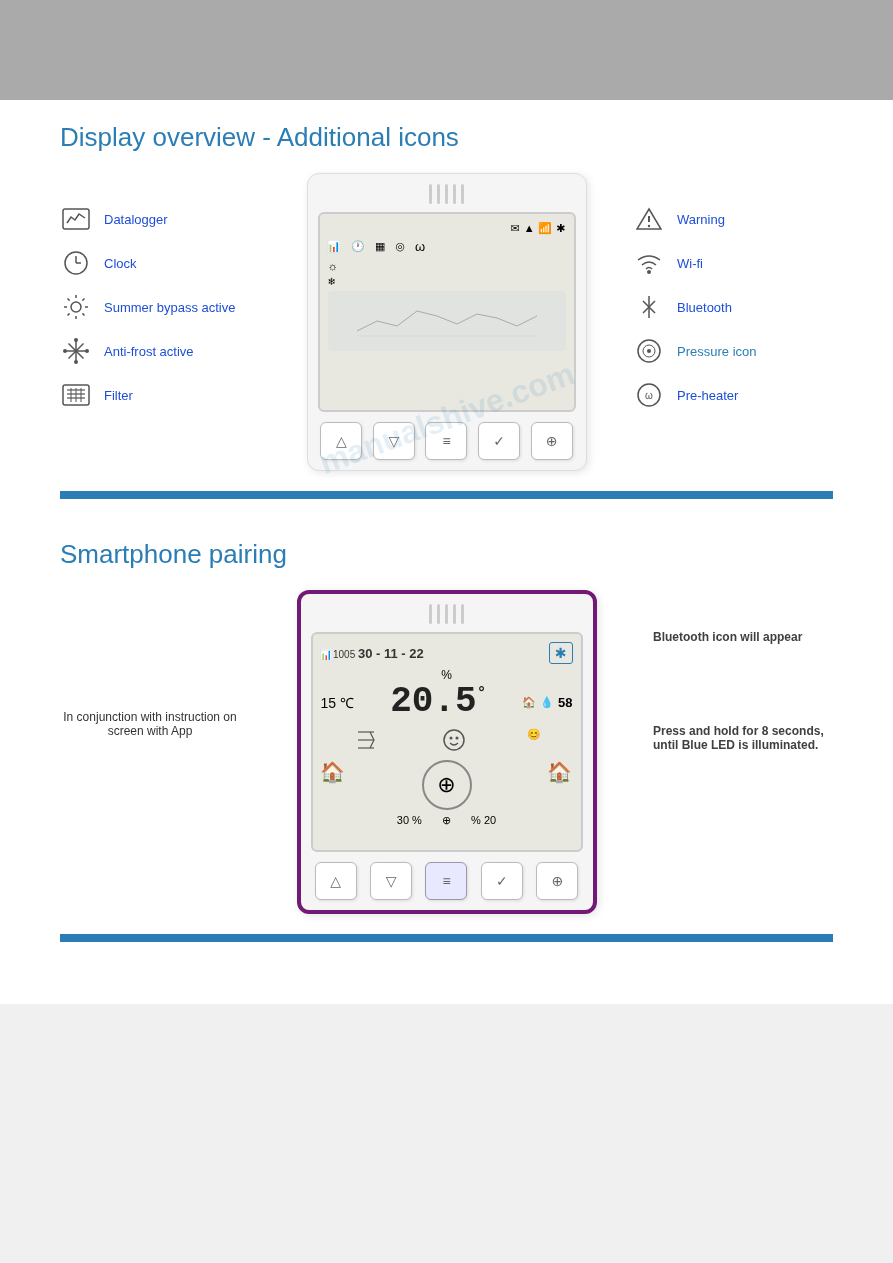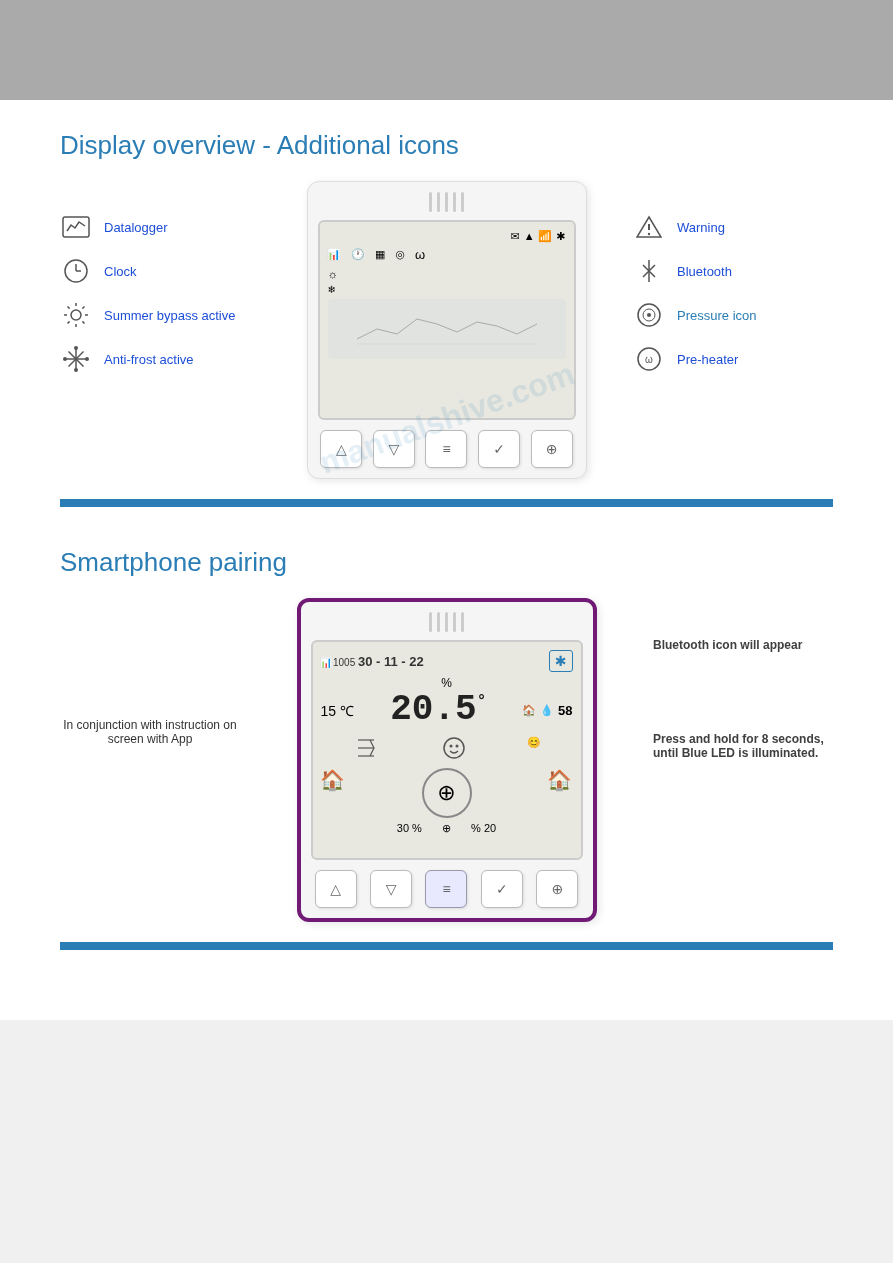--- a/index.html
+++ b/index.html
@@ -9,21 +9,21 @@
       width: 893px;
       min-height: 1263px;
     }
     .top-bar {
       width: 100%;
       height: 100px;
       background: #aaa;
     }
     .page-content {
       background: white;
-      padding: 30px 60px;
+      padding: 22px 60px;
     }
     .section-title {
       font-size: 26px;
       color: #2a7db5;
       font-weight: normal;
       margin-bottom: 20px;
     }
     .section-divider {
       height: 8px;
       background: #2a7db5;
@@ -344,20 +344,34 @@
               <line x1="5.5" y1="5.5" x2="20.5" y2="20.5" stroke="#555" stroke-width="1.5"></line>
               <line x1="20.5" y1="5.5" x2="5.5" y2="20.5" stroke="#555" stroke-width="1.5"></line>
               <circle cx="13" cy="2" r="2" fill="#555"></circle>
               <circle cx="13" cy="24" r="2" fill="#555"></circle>
               <circle cx="2" cy="13" r="2" fill="#555"></circle>
               <circle cx="24" cy="13" r="2" fill="#555"></circle>
             </svg>
           </div>
           <span class="icon-label">Anti-frost active</span>
         </div>
+        <div class="icon-row">
+          <div class="icon-symbol">
+            <svg width="28" height="22" viewBox="0 0 28 22">
+              <rect x="1" y="1" width="26" height="20" rx="2" fill="none" stroke="#555" stroke-width="1.5"></rect>
+              <line x1="5" y1="6" x2="23" y2="6" stroke="#555" stroke-width="1.2"></line>
+              <line x1="5" y1="10" x2="23" y2="10" stroke="#555" stroke-width="1.2"></line>
+              <line x1="5" y1="14" x2="23" y2="14" stroke="#555" stroke-width="1.2"></line>
+              <line x1="9" y1="4" x2="9" y2="18" stroke="#555" stroke-width="1"></line>
+              <line x1="14" y1="4" x2="14" y2="18" stroke="#555" stroke-width="1"></line>
+              <line x1="19" y1="4" x2="19" y2="18" stroke="#555" stroke-width="1"></line>
+            </svg>
+          </div>
+          <span class="icon-label">Filter</span>
+        </div>
       </div>
 
       <div class="device-container">
         <div class="thermostat">
           <div class="thermostat-vents">
             <div class="vent-line"></div>
             <div class="vent-line"></div>
             <div class="vent-line"></div>
             <div class="vent-line"></div>
             <div class="vent-line"></div>
@@ -403,20 +417,31 @@
       <div class="icons-right">
         <div class="icon-row">
           <div class="icon-symbol">
             <svg width="26" height="24" viewBox="0 0 26 24">
               <polygon points="13,2 25,22 1,22" fill="none" stroke="#555" stroke-width="1.5"></polygon>
               <line x1="13" y1="9" x2="13" y2="15" stroke="#555" stroke-width="2"></line>
               <circle cx="13" cy="19" r="1.2" fill="#555"></circle>
             </svg>
           </div>
           <span class="icon-label">Warning</span>
+        </div>
+        <div class="icon-row">
+          <div class="icon-symbol">
+            <svg width="28" height="22" viewBox="0 0 28 22">
+              <path d="M3,8 Q14,0 25,8" fill="none" stroke="#555" stroke-width="1.5"></path>
+              <path d="M7,13 Q14,7 21,13" fill="none" stroke="#555" stroke-width="1.5"></path>
+              <path d="M11,17 Q14,14 17,17" fill="none" stroke="#555" stroke-width="1.5"></path>
+              <circle cx="14" cy="20" r="2" fill="#555"></circle>
+            </svg>
+          </div>
+          <span class="icon-label">Wi-fi</span>
         </div>
         <div class="icon-row">
           <div class="icon-symbol">
             <svg width="20" height="26" viewBox="0 0 20 26">
               <polyline points="4,7 16,19 10,13 16,7 4,19" fill="none" stroke="#555" stroke-width="1.5"></polyline>
               <line x1="10" y1="2" x2="10" y2="24" stroke="#555" stroke-width="1.5"></line>
             </svg>
           </div>
           <span class="icon-label">Bluetooth</span>
         </div>

